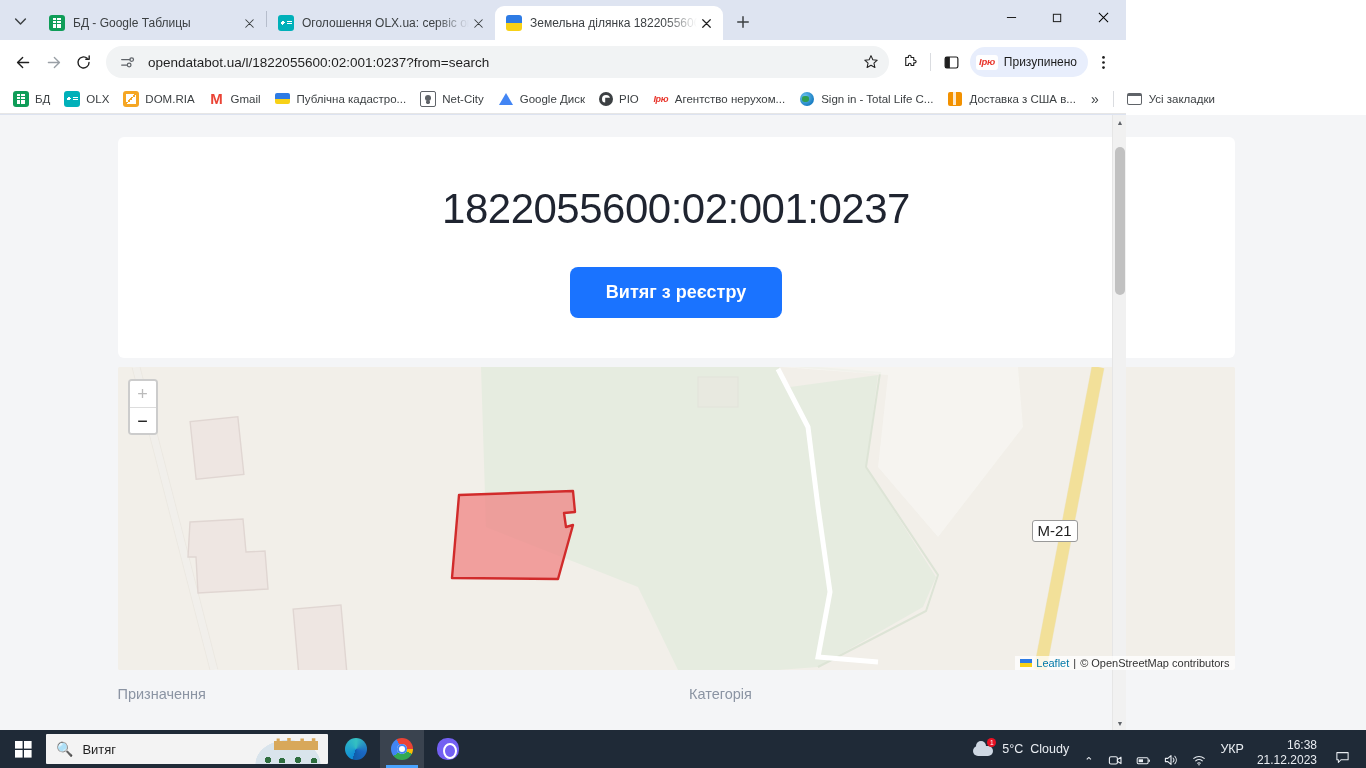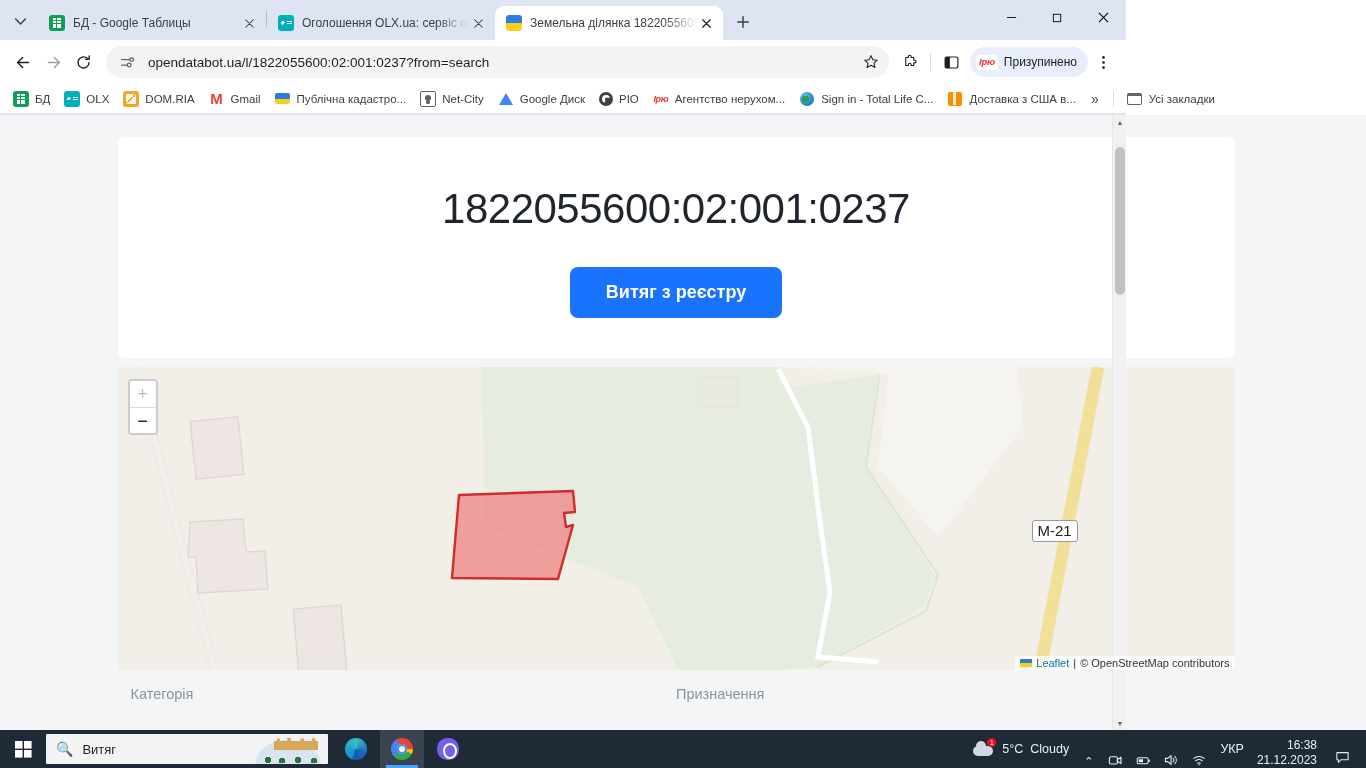--- a/index.html
+++ b/index.html
@@ -518,22 +518,22 @@
 
         <div class="attrib">
           <span class="aflag"></span>
           <a>Leaflet</a>
           <span>|</span>
           <span>© OpenStreetMap contributors</span>
         </div>
       </div>
 
       <div class="below-row">
+        <div class="col">Призначення</div>
         <div class="col c2">Категорія</div>
-        <div class="col">Призначення</div>
       </div>
 
     </div>
   </div>
 
   <div class="scrollbar">
     <div class="sarrow" style="top:0">▲</div>
     <div class="thumb"></div>
     <div class="sarrow" style="bottom:0">▼</div>
   </div>

